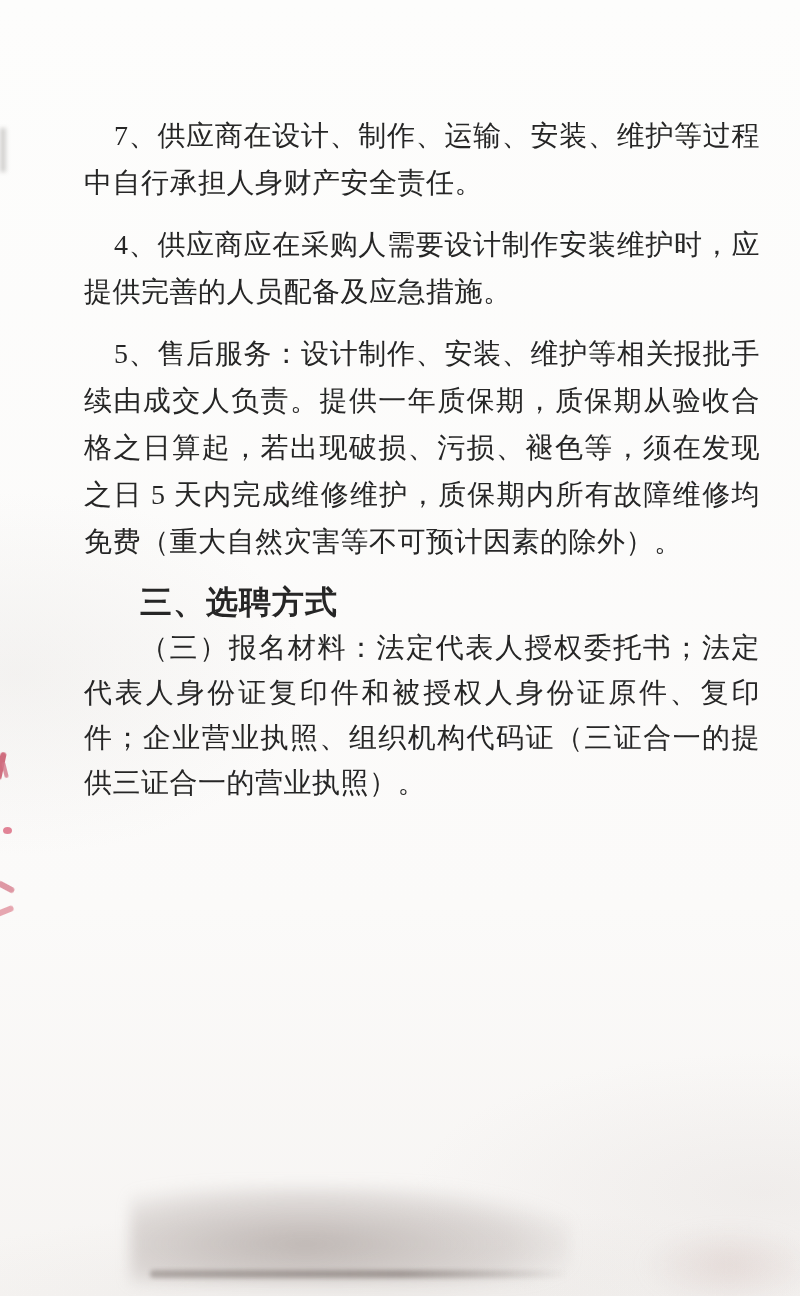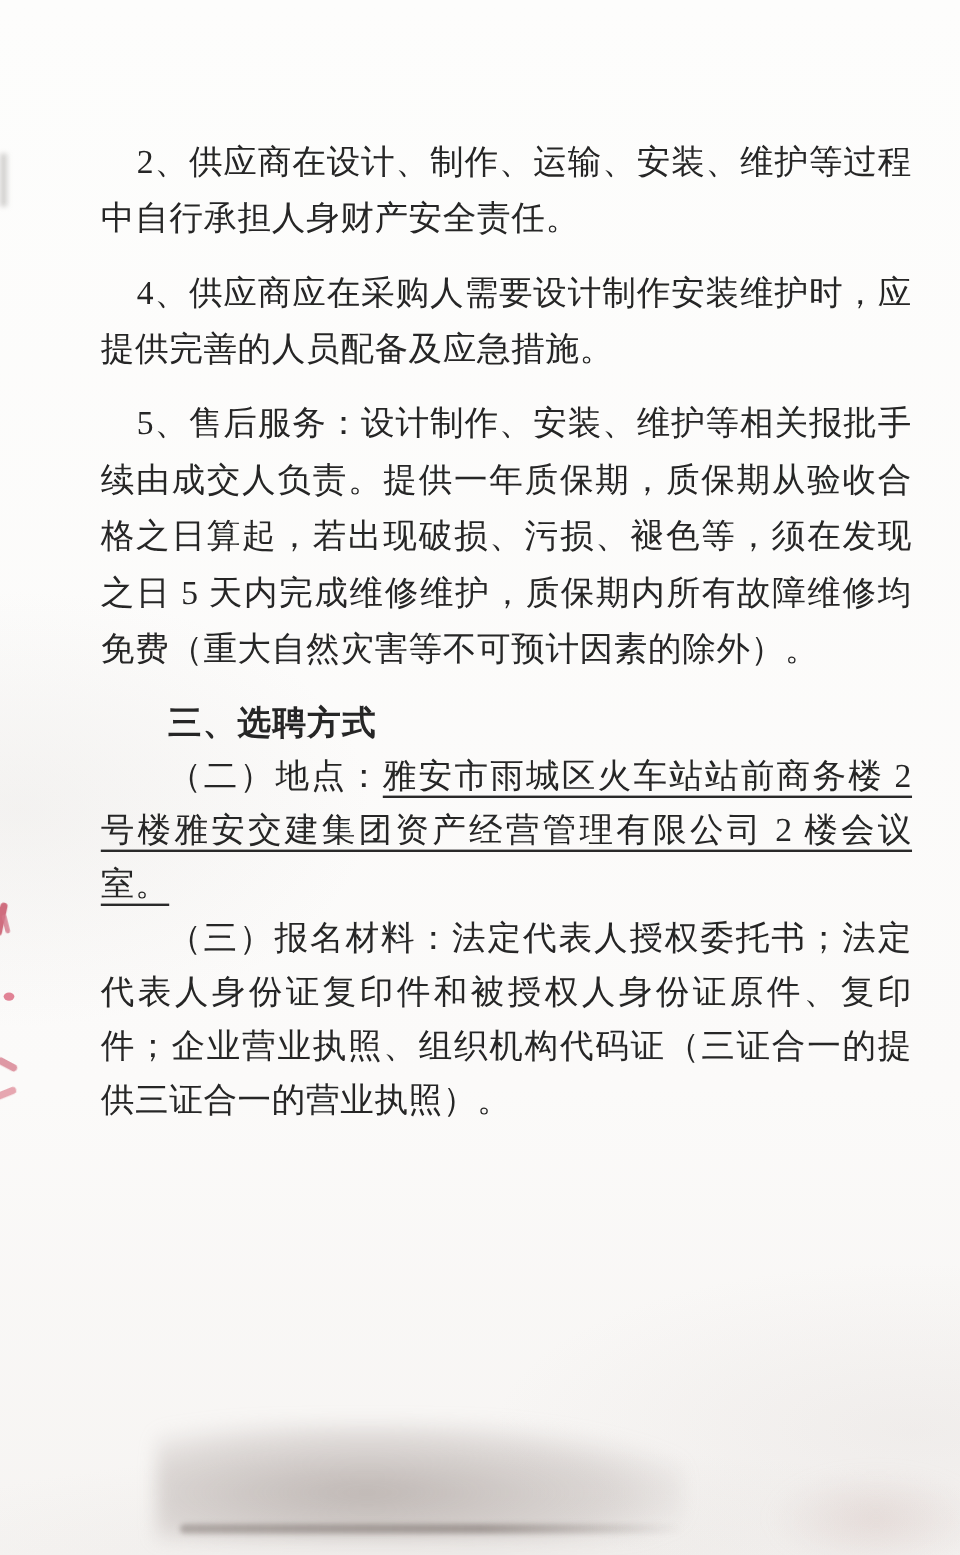--- a/index.html
+++ b/index.html
@@ -25,21 +25,21 @@
   p,h3{margin:0;padding:0;}
   .term{
     line-height:47px;
     text-indent:30px;
     margin-bottom:15px;
   }
   .lower{line-height:45px;}
   .heading{
     font-family:"Liberation Sans","DejaVu Sans",sans-serif;
     font-weight:bold;
-    font-size:28px;
+    font-size:32px;
     line-height:45px;
     text-indent:56px;
     letter-spacing:1px;
   }
   .heading-3{margin-top:8px;}
   .item, .plain{
     line-height:45px;
     text-indent:56px;
   }
   .uline{
@@ -83,26 +83,25 @@
   <div class="artifact red-mark-b"></div>
   <div class="artifact red-mark-c"></div>
   <div class="artifact red-mark-d"></div>
   <div class="artifact red-mark-e"></div>
   <div class="artifact bottom-smudge"></div>
   <div class="artifact bottom-smudge-edge"></div>
   <div class="artifact bottom-right-blotch"></div>
 
   <div class="content">
 
-    <p class="term">2、供应商在设计、制作、运输、安装、维护等过程中自行承担人身财产安全责任。</p>
+    <p class="term">7、供应商在设计、制作、运输、安装、维护等过程中自行承担人身财产安全责任。</p>
     <p class="term">4、供应商应在采购人需要设计制作安装维护时，应提供完善的人员配备及应急措施。</p>
     <p class="term">5、售后服务：设计制作、安装、维护等相关报批手续由成交人负责。提供一年质保期，质保期从验收合格之日算起，若出现破损、污损、褪色等，须在发现之日 5 天内完成维修维护，质保期内所有故障维修均免费（重大自然灾害等不可预计因素的除外）。</p>
 
     <h3 class="heading heading-3 lower">三、选聘方式</h3>
 
 
 
-    <p class="item lower"><span>（二）地点：</span><span class="uline">雅安市雨城区火车站站前商务楼 2 号楼雅安交建集团资产经营管理有限公司 2 楼会议室。</span></p>
 
     <p class="item lower"><span>（三）报名材料：</span><span>法定代表人授权委托书；法定代表人身份证复印件和被授权人身份证原件、复印件；企业营业执照、组织机构代码证（三证合一的提供三证合一的营业执照）。</span></p>
 
   </div>
 </div>
 
 </body></html>

